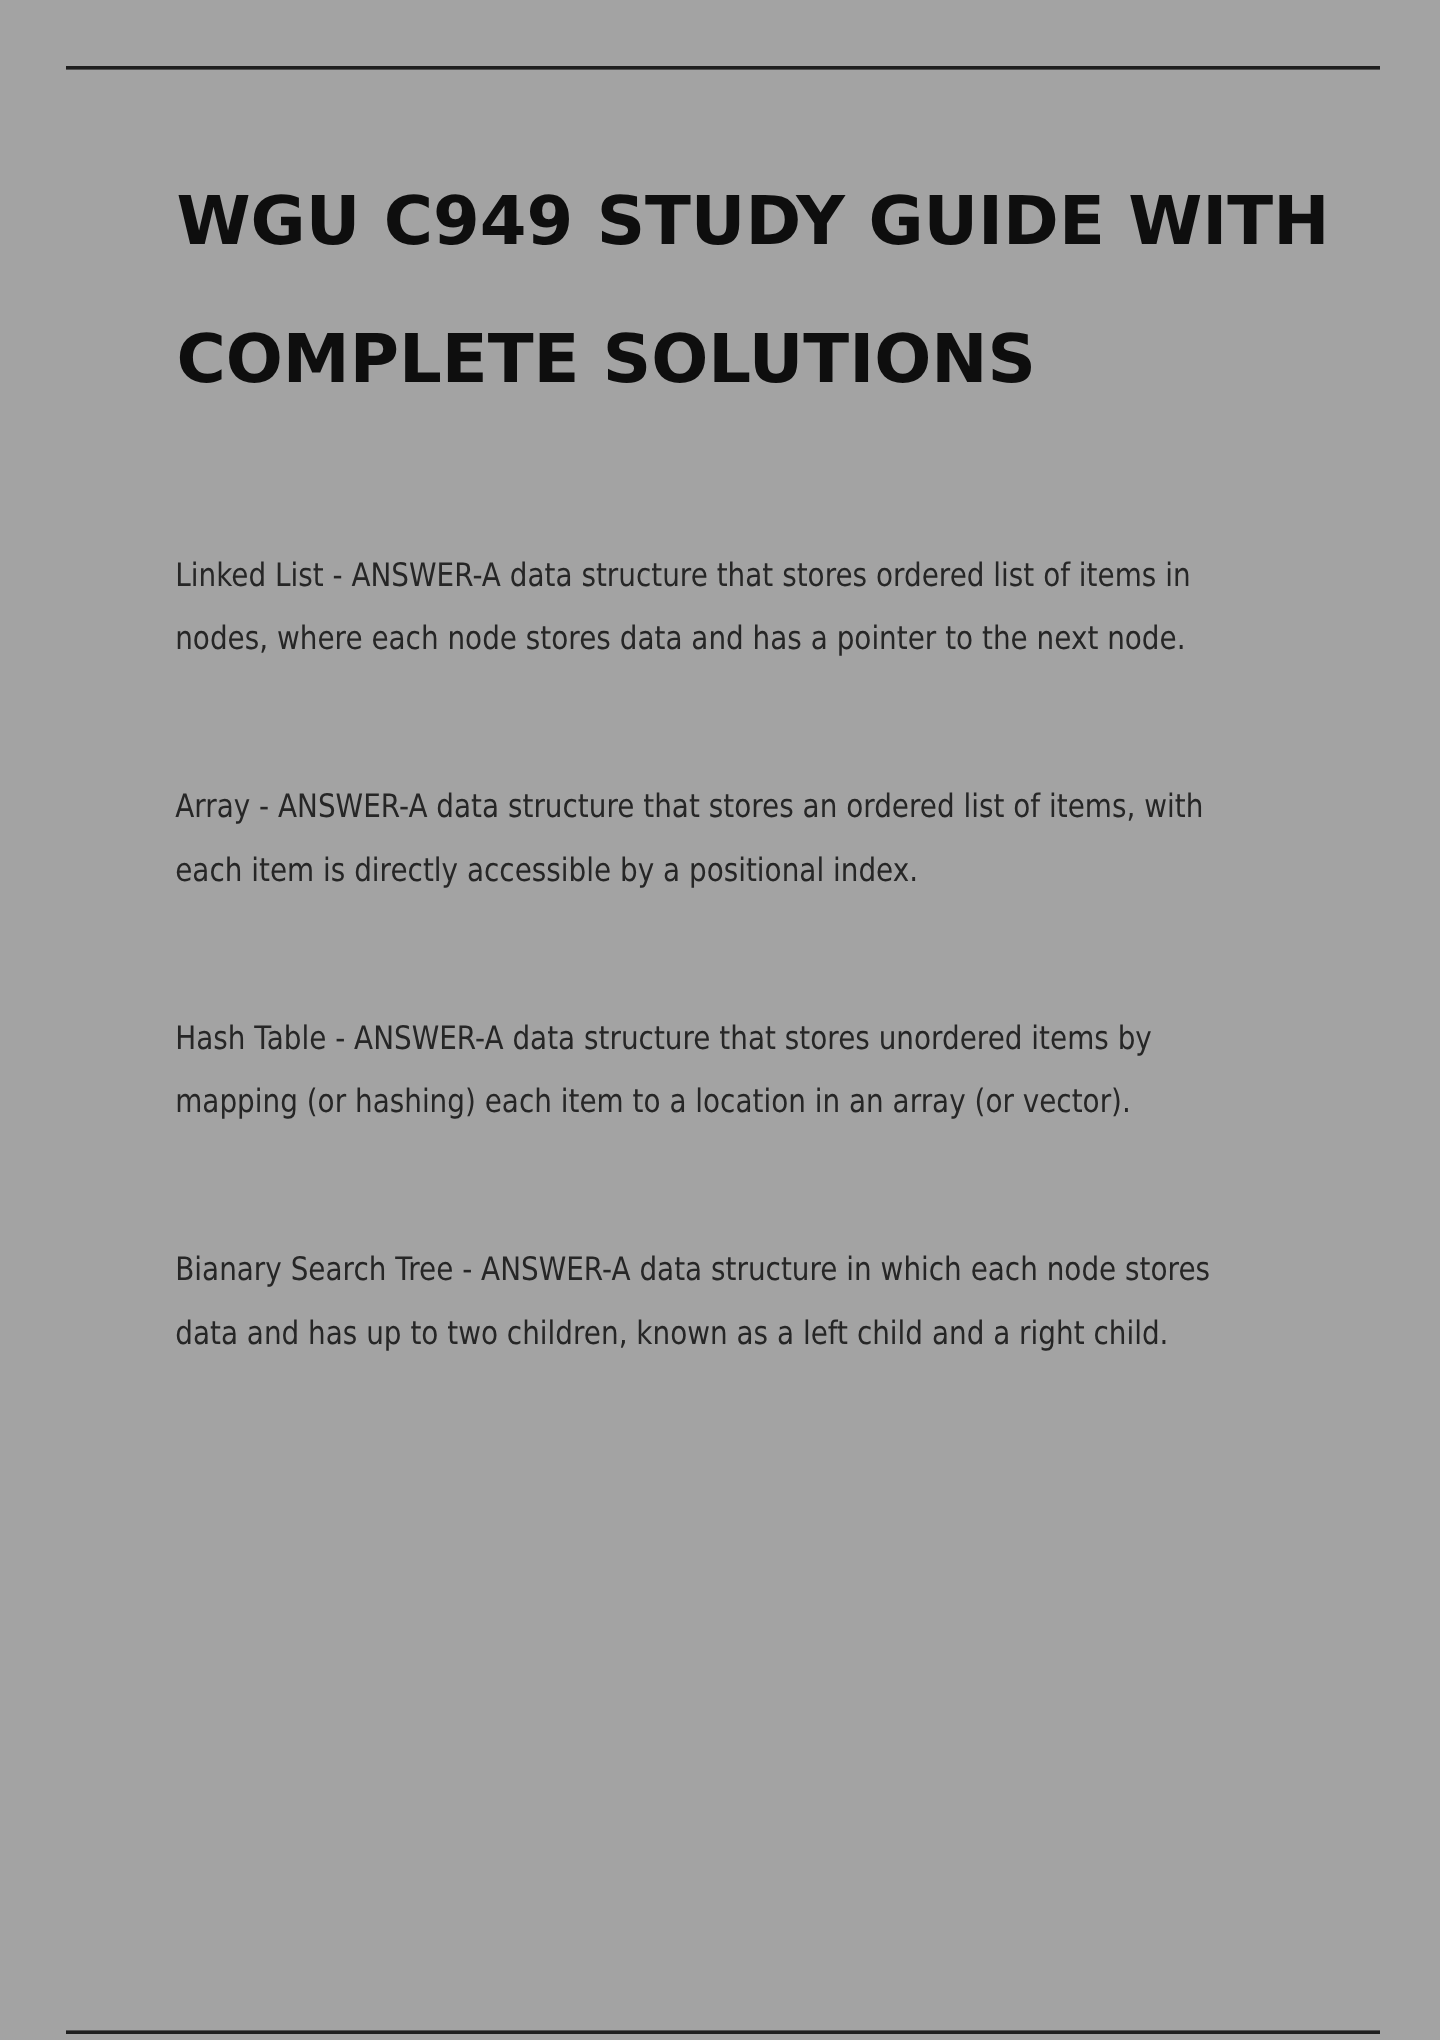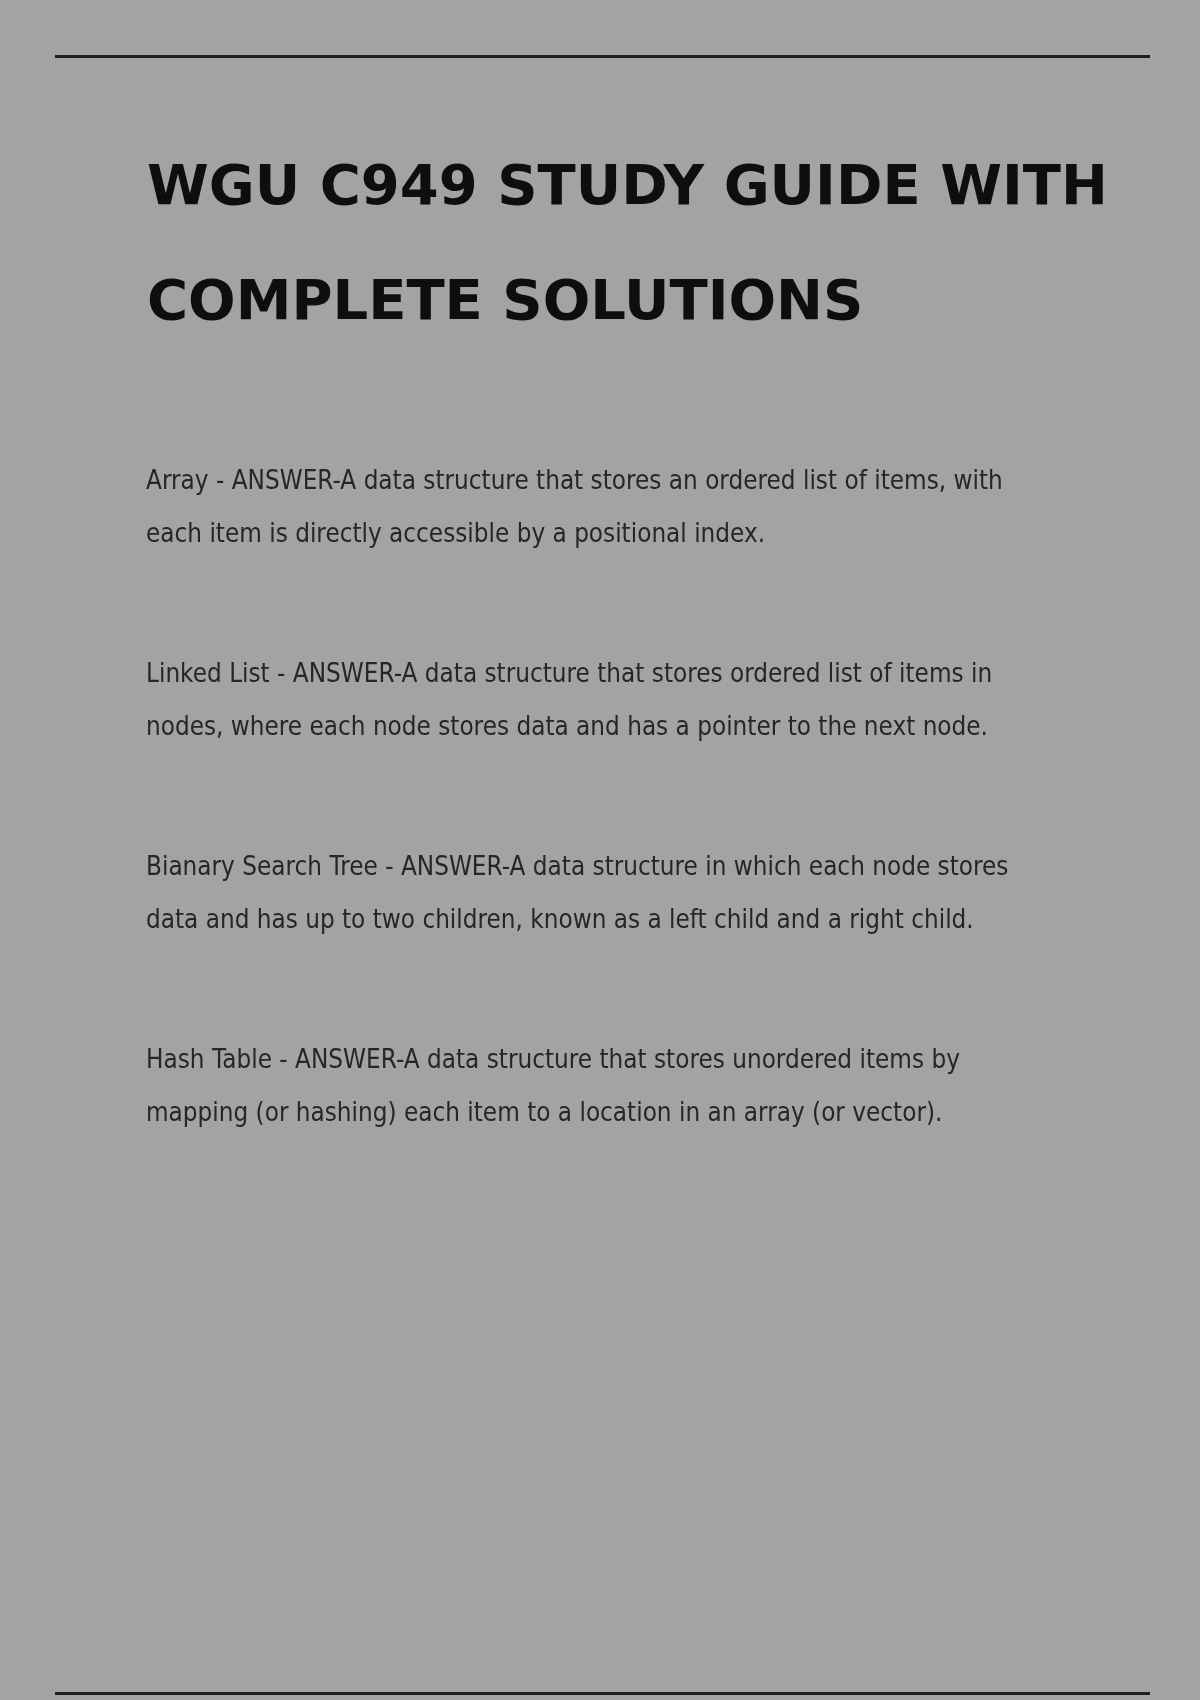--- a/index.html
+++ b/index.html
@@ -64,37 +64,37 @@
   <div class="rule rule-top"></div>
 
   <h1 class="doc-title">
     <span class="title-line">WGU C949 STUDY GUIDE WITH</span>
     <span class="title-line">COMPLETE SOLUTIONS</span>
   </h1>
 
   <main class="doc-body">
 
     <p class="para">
+      <span class="line">Linked List - ANSWER-A data structure that stores ordered list of items in</span>
+      <span class="line">nodes, where each node stores data and has a pointer to the next node.</span>
+    </p>
+
+    <p class="para">
       <span class="line">Array - ANSWER-A data structure that stores an ordered list of items, with</span>
       <span class="line">each item is directly accessible by a positional index.</span>
     </p>
 
     <p class="para">
-      <span class="line">Linked List - ANSWER-A data structure that stores ordered list of items in</span>
-      <span class="line">nodes, where each node stores data and has a pointer to the next node.</span>
+      <span class="line">Hash Table - ANSWER-A data structure that stores unordered items by</span>
+      <span class="line">mapping (or hashing) each item to a location in an array (or vector).</span>
     </p>
 
     <p class="para">
       <span class="line">Bianary Search Tree - ANSWER-A data structure in which each node stores</span>
       <span class="line">data and has up to two children, known as a left child and a right child.</span>
-    </p>
-
-    <p class="para">
-      <span class="line">Hash Table - ANSWER-A data structure that stores unordered items by</span>
-      <span class="line">mapping (or hashing) each item to a location in an array (or vector).</span>
     </p>
 
 
   </main>
 
   <div class="rule rule-bottom"></div>
 
 </div>
 
 </body></html>

